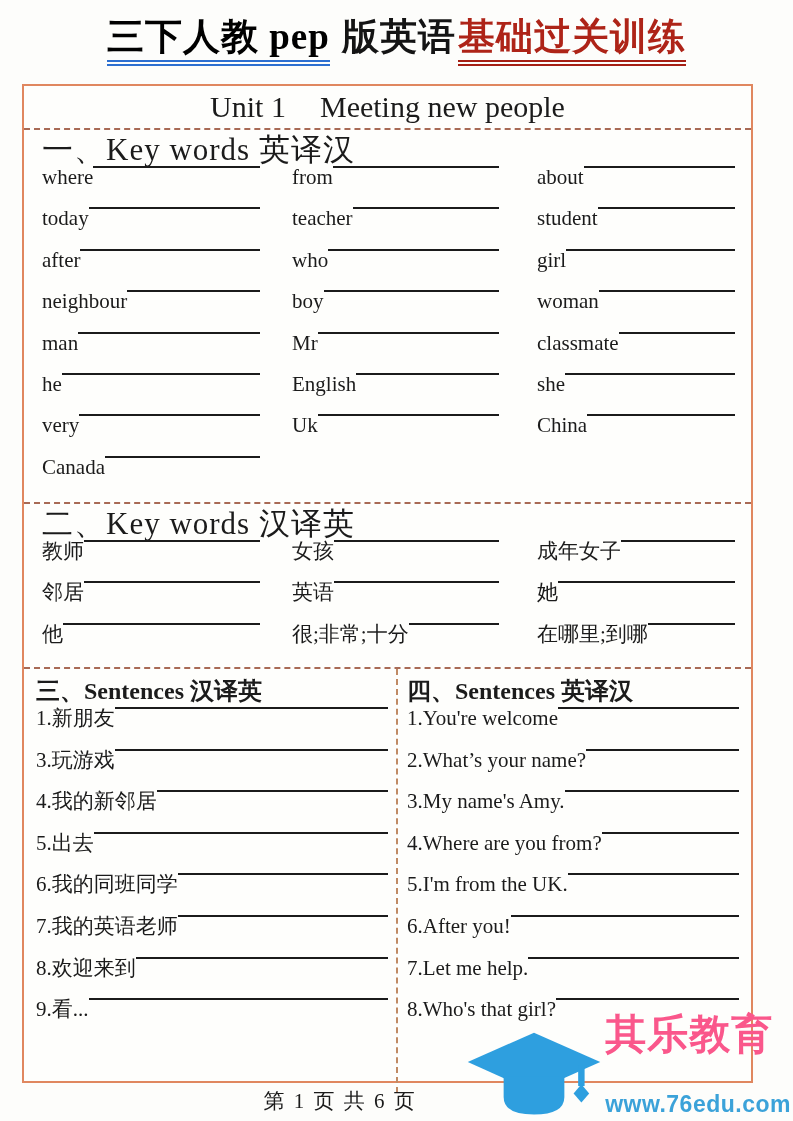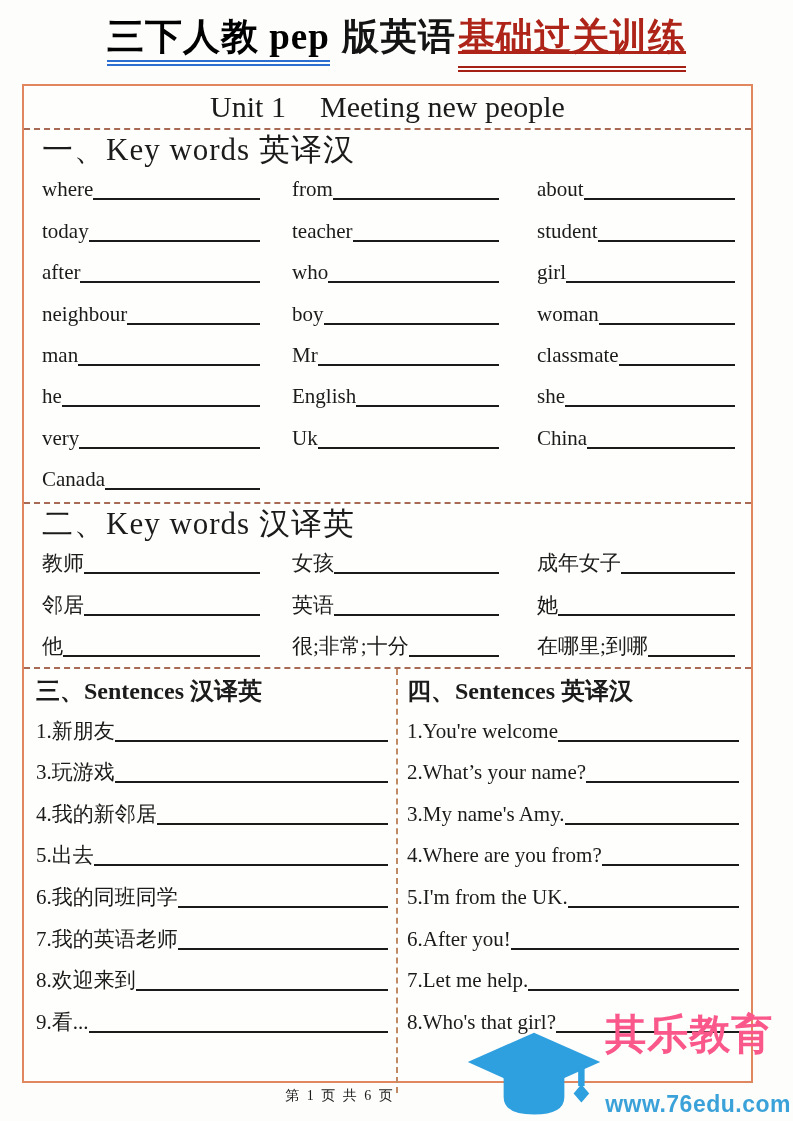--- a/index.html
+++ b/index.html
@@ -13,21 +13,21 @@
   }
 
   
   .page-title {
     position:absolute; top:12px; left:0; width:100%;
     text-align:center; font-size:37px; font-weight:bold;
     letter-spacing:1px; white-space:nowrap;
   }
   .t-blue  { color:#000000; border-bottom:6px double #2d6fd0; padding-bottom:3px; }
   .t-black { color:#141414; margin:0 2px; }
-  .t-red   { color:#ae2418; border-bottom:6px double #a51f14; padding-bottom:9px;text-decoration:underline; }
+  .t-red   { color:#ae2418; border-bottom:6px double #a51f14; padding-bottom:3px; }
 
   
   .main-box {
     position:absolute; left:22px; top:84px; width:731px; height:999px;
     border:2px solid #e0875f; background:#fefefc;
   }
   .unit-header {
     height:44px; line-height:42px; text-align:center;
     font-size:30px; border-bottom:2px dashed #a86a55;
   }
@@ -35,38 +35,38 @@
 
   .sec { padding:0 14px 0 18px; }
   .sec-one { height:369px; border-bottom:2px dashed #a86a55; }
   .sec-two { height:160px; border-bottom:2px dashed #a86a55; }
   .sec h2 {
     font-size:31px; font-weight:normal; line-height:30px;
     margin:5px 0 1px; letter-spacing:1px;
   }
 
   .grid3 { display:grid; grid-template-columns:250px 237px 1fr; }
-  .entry { display:flex; align-items:flex-end; height:41.4px; padding-bottom:7px; }
+  .entry { display:flex; height:41.4px; padding-bottom:7px; }
   .grid3 .entry:nth-child(3n+1) { padding-right:32px; }
   .grid3 .entry:nth-child(3n+2) { padding-right:30px; }
   .grid3 .entry:nth-child(3n)   { padding-right:2px;margin-left:8px; }
   .entry-label { font-size:21px; line-height:1.05; white-space:pre; }
   .entry-line  { flex:1; border-bottom:2px solid #1b1b1b; height:2px; }
 
   
   .split { display:flex; height:424px; }
   .col-three { width:374px; border-right:2px dashed #c08a64; padding:0 8px 0 12px; }
   .col-four  { flex:1; padding:0 12px 0 9px;font-family:Liberation Serif, serif; }
   .col-three h2, .col-four h2 { margin-top:6px; }
   .list .entry { height:41.6px; }
 
   
   .page-info {
     position:absolute; top:1087px; left:0; width:680px;
-    text-align:center; font-size:14px; letter-spacing:2px;
+    text-align:center; font-size:21px; letter-spacing:2px;
     font-family:"Liberation Serif","DejaVu Serif",serif;
   }
   .logo {
     position:absolute; right:2px; bottom:0px;
     display:flex; align-items:flex-end;
   }
   .logo-cap { width:150px; height:92px; margin-right:-4px; }
   .logo-text { text-align:left; padding-bottom:4px; }
   .logo-name {
     font-family:"Liberation Sans","DejaVu Sans",sans-serif;

